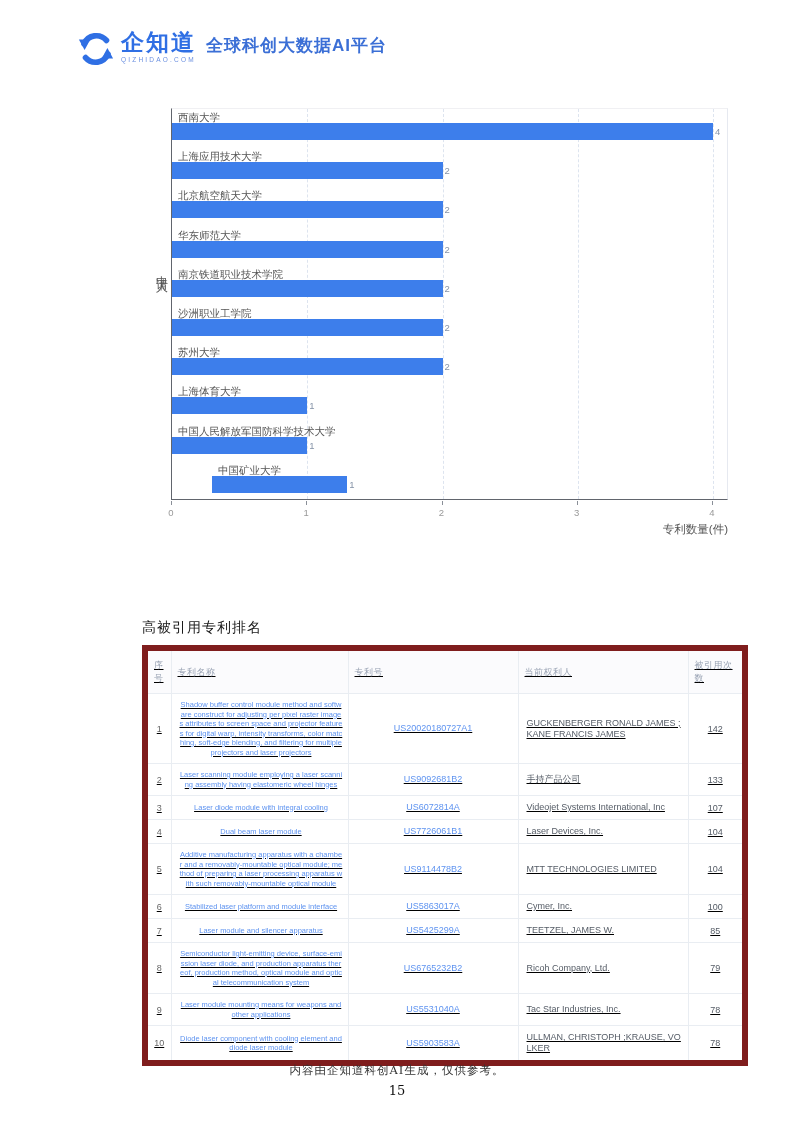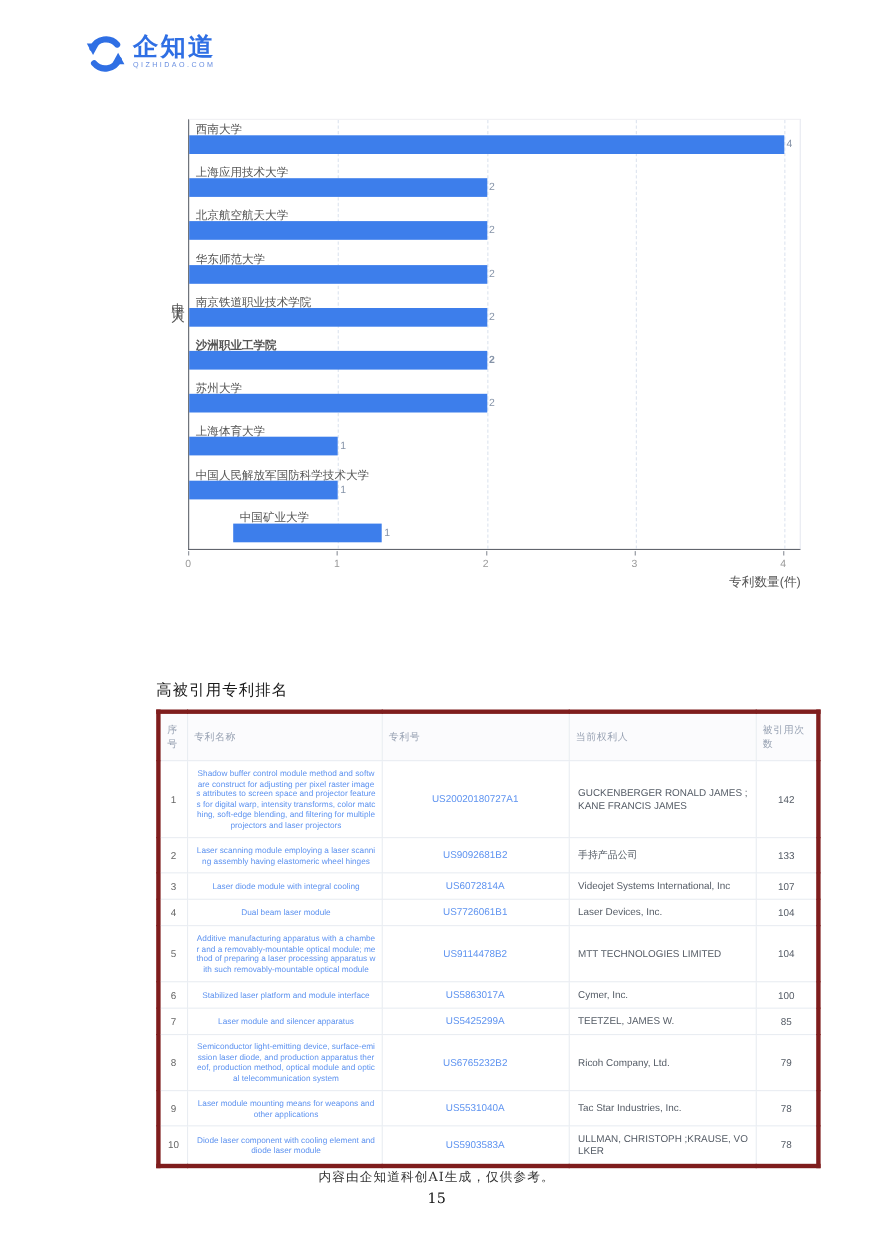--- a/index.html
+++ b/index.html
@@ -47,21 +47,22 @@
   }
 
   
   .table-title {
     position:absolute; left:97px; top:619px;
     font-family:"DejaVu Serif", serif; font-size:14px; color:#1a1a1a; letter-spacing:1px;
   }
   .cite-table {
     position:absolute; left:97px; top:645px; width:600px;
     border-collapse:collapse; table-layout:fixed;
-    border:4px solid #7f1d1d;
+    border:6px solid #7f1d1d;
+    text-decoration:underline;
   }
   .cite-table th, .cite-table td { border:1px solid #e9edf2; vertical-align:middle; }
   .cite-table th {
     background:#fbfbfd; color:#98A2B3; font-weight:normal; font-size:9px;
     text-align:left; padding:8px 5px 8px 6px; letter-spacing:0.5px;
   }
   .cite-table td { padding:6px 5px; font-size:9px; color:#555C66; }
   .cite-table td.idx { text-align:center; color:#666; }
   .cite-table td.name { padding-left:8px; }
   .cite-table td.name a, .cite-table td.num a {
@@ -91,20 +92,21 @@
     <svg class="logo-icon" viewBox="0 0 40 40">
       <path d="M31 11 A14 14 0 0 0 7.5 14.5" fill="none" stroke="#2F6FE4" stroke-width="6" stroke-linecap="round"></path>
       <path d="M9 29 A14 14 0 0 0 32.5 25.5" fill="none" stroke="#2F6FE4" stroke-width="6" stroke-linecap="round"></path>
       <polygon points="2,10 14,10 8,21" fill="#2F6FE4"></polygon>
       <polygon points="26,30 38,30 32,19" fill="#2F6FE4"></polygon>
     </svg>
     <div class="logo-text-block">
       <div class="logo-cn">企知道</div>
       <div class="logo-domain">QIZHIDAO.COM</div>
     </div>
+    <div class="logo-tagline">全球科创大数据AI平台</div>
   </div>
 
   <div class="chart">
     <div class="chart-ylabel">申请人</div>
     <div class="plot">
         <div class="gridline" style="left: 135.25px;"></div>
         <div class="gridline" style="left: 270.5px;"></div>
         <div class="gridline" style="left: 405.75px;"></div>
         <div class="gridline" style="left: 541px;"></div>
         <div class="band" style="top: 0px;">
@@ -125,21 +127,21 @@
         <div class="band" style="top: 117.6px;">
           <div class="cat-label">华东师范大学</div>
           <div class="bar" style="width: 270.5px; background: rgb(61, 126, 235);"></div>
           <div class="val-label" style="left: 272.5px;">2</div>
         </div>
         <div class="band" style="top: 156.8px;">
           <div class="cat-label">南京铁道职业技术学院</div>
           <div class="bar" style="width: 270.5px; background: rgb(61, 126, 235);"></div>
           <div class="val-label" style="left: 272.5px;">2</div>
         </div>
-        <div class="band" style="top: 196px; font-weight: bold;">
+        <div class="band" style="top: 196px;">
           <div class="cat-label">沙洲职业工学院</div>
           <div class="bar" style="width: 270.5px; background: rgb(61, 126, 235);"></div>
           <div class="val-label" style="left: 272.5px;">2</div>
         </div>
         <div class="band" style="top: 235.2px;">
           <div class="cat-label">苏州大学</div>
           <div class="bar" style="width: 270.5px; background: rgb(61, 126, 235);"></div>
           <div class="val-label" style="left: 272.5px;">2</div>
         </div>
         <div class="band" style="top: 274.4px;">

